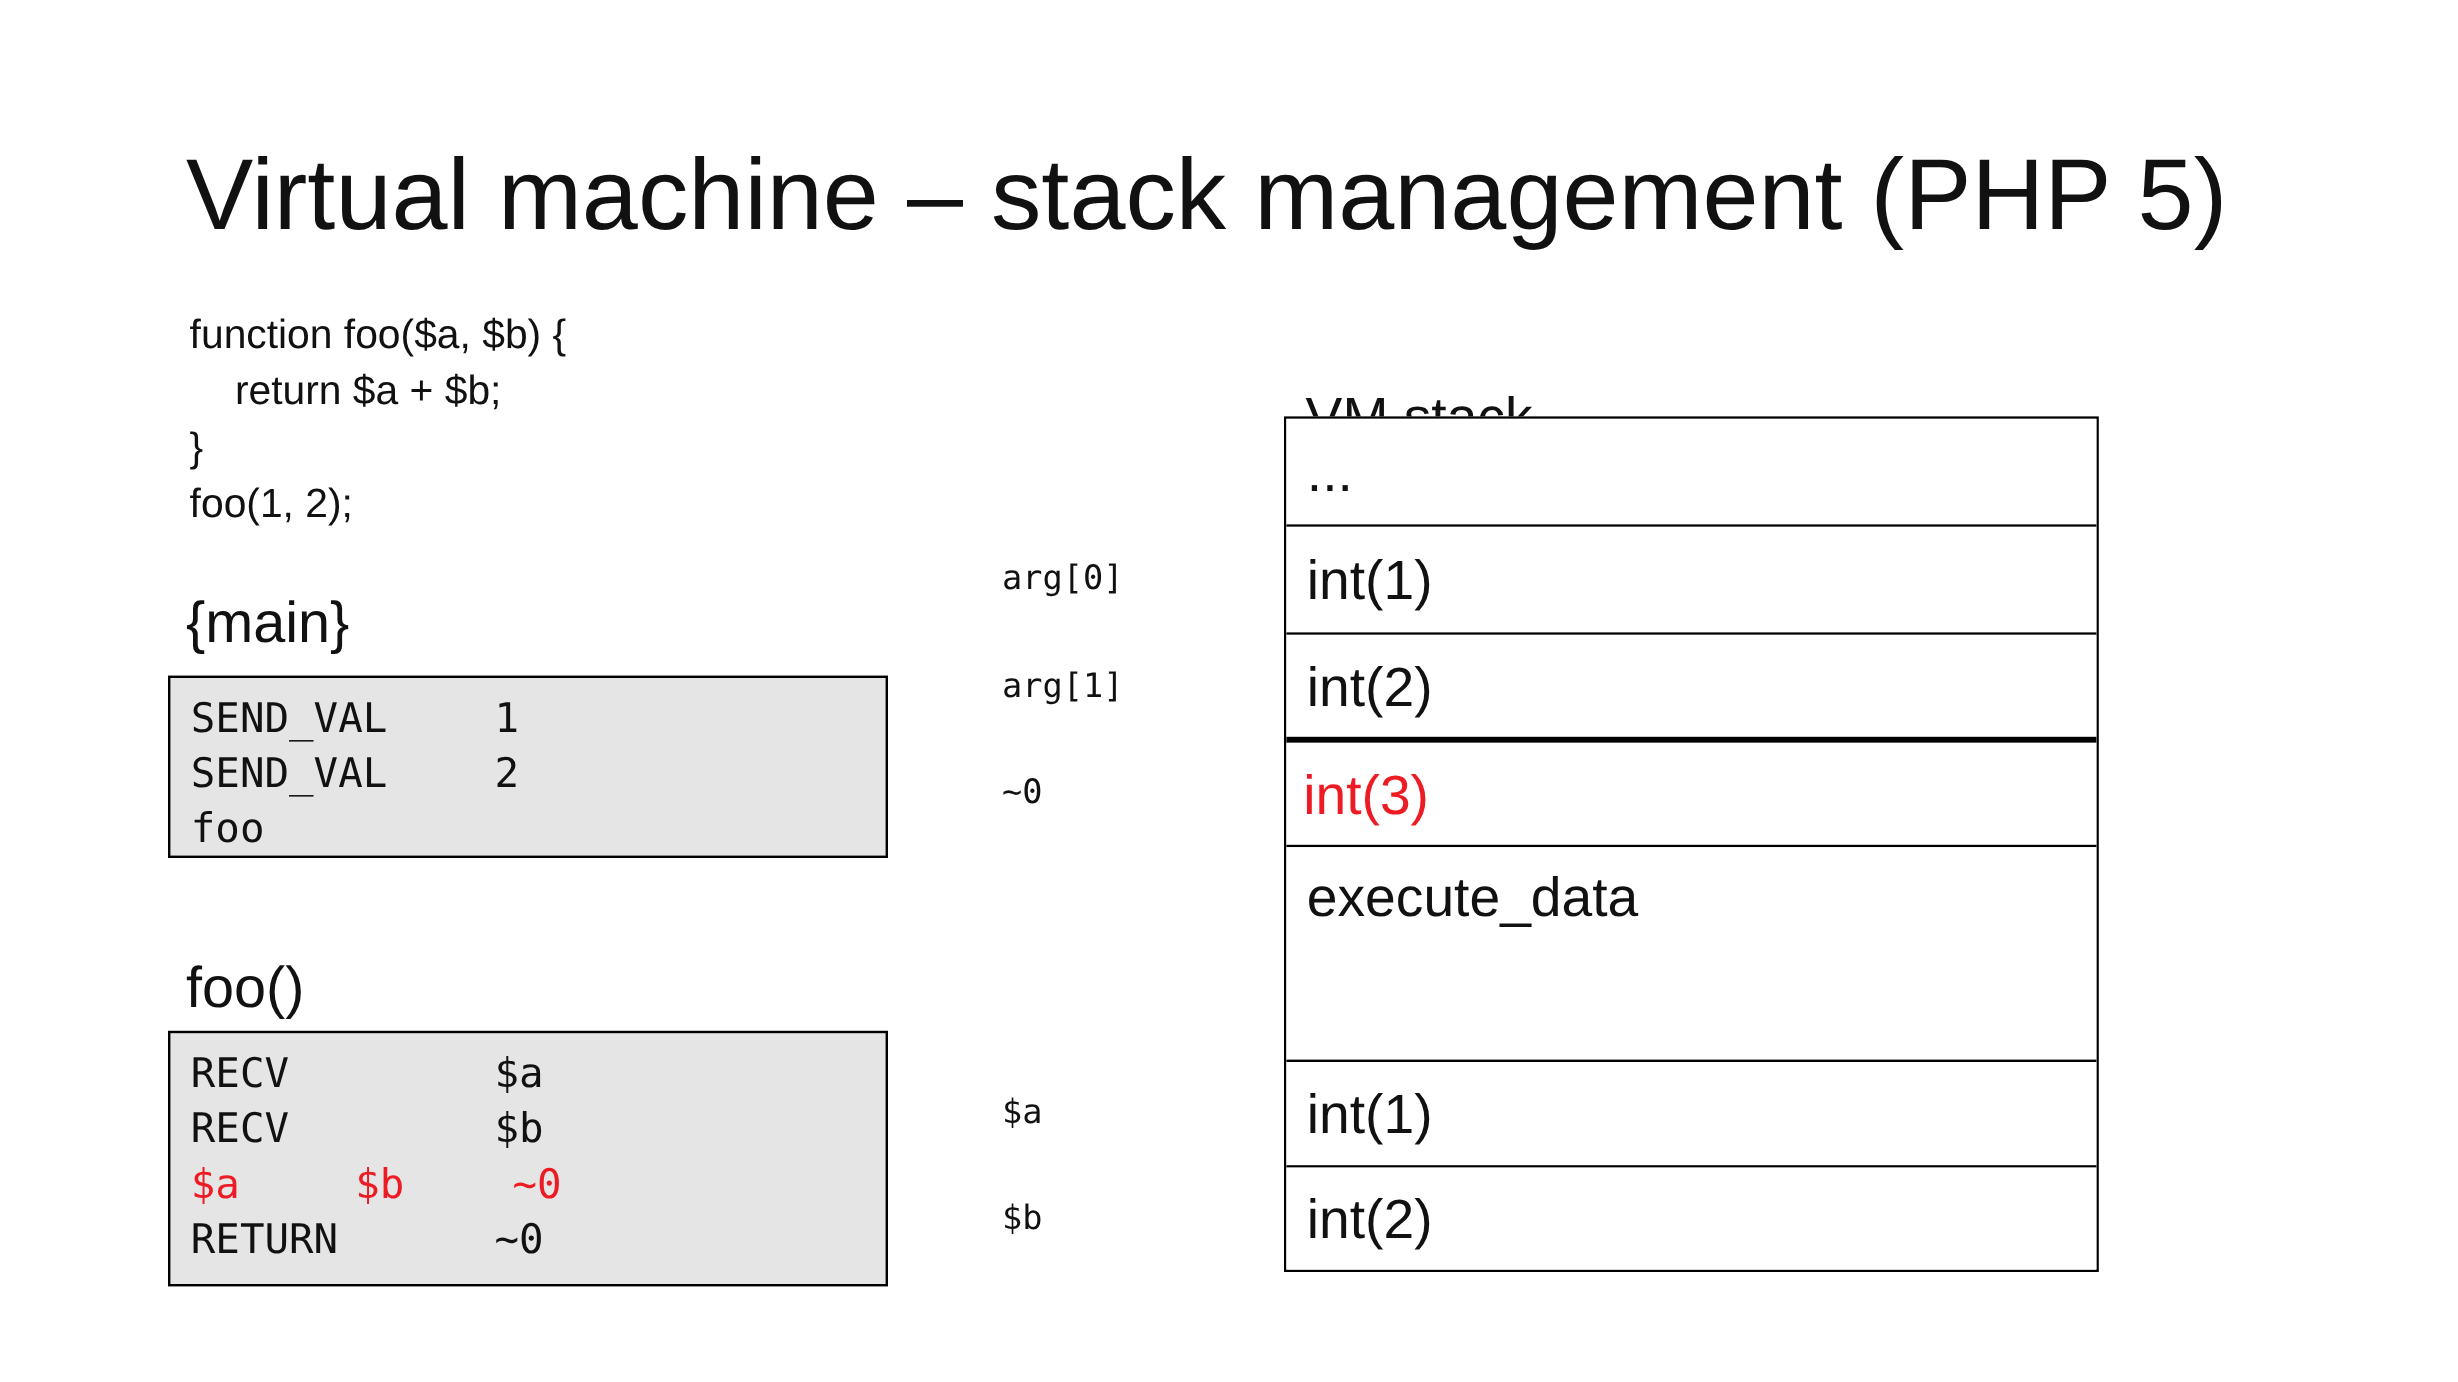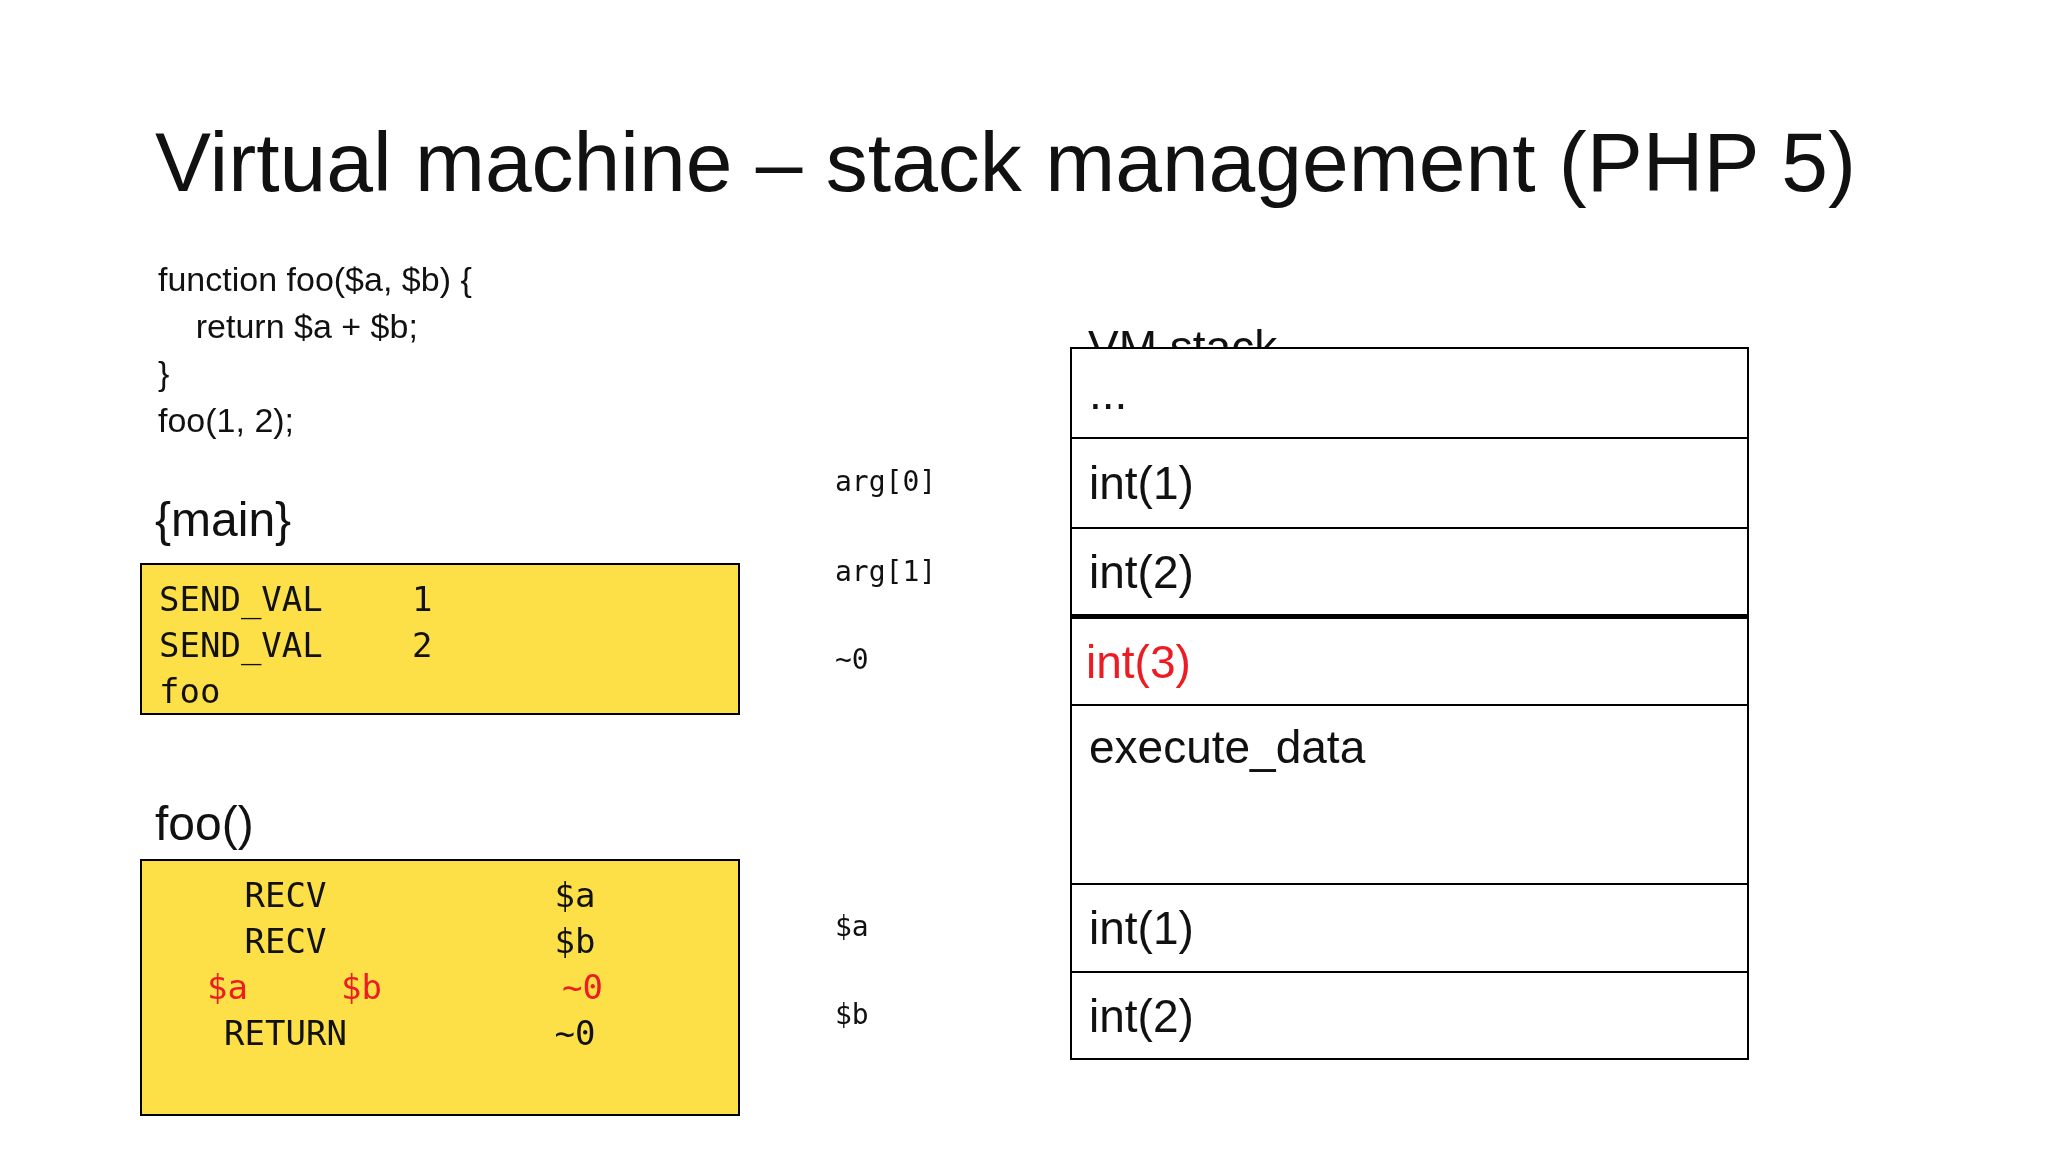--- a/index.html
+++ b/index.html
@@ -43,21 +43,21 @@
   .op-box {
     position: absolute;
     left: 140px;
     width: 600px;
     border: 2px solid #000000;
     box-sizing: border-box;
     font-family: "DejaVu Sans Mono", monospace;
     font-size: 34px;
     line-height: 46px;
     padding: 11px 0 0 17px;
-    background: #fde047;
+    background: #e5e5e5;
   }
   .op-row { display: flex; }
   .op-col1 { width: 253px; flex: none; }
   .op-col2 { width: 137px; flex: none; }
   .op-col3 { width: 131px; flex: none; }
   .op-col4 { flex: 1; }
   .highlight { color: #ed1c24; }
 
   .vm-label {
     left: 1088px;
@@ -126,21 +126,21 @@
       <span class="op-col1">SEND_VAL</span>
       <span class="op-col4">2</span>
     </div>
     <div class="op-row">
       <span class="op-col4">foo</span>
     </div>
   </div>
 
   <div class="abs section-label" style="left:155px; top:796px;">foo()</div>
 
-  <div class="op-box" style="top:859px; height:257px;text-align:center;">
+  <div class="op-box" style="top:859px; height:213px;">
     <div class="op-row">
       <span class="op-col1">RECV</span>
       <span class="op-col4">$a</span>
     </div>
     <div class="op-row">
       <span class="op-col1">RECV</span>
       <span class="op-col4">$b</span>
     </div>
     <div class="op-row highlight">
       <span class="op-col2">$a</span>

